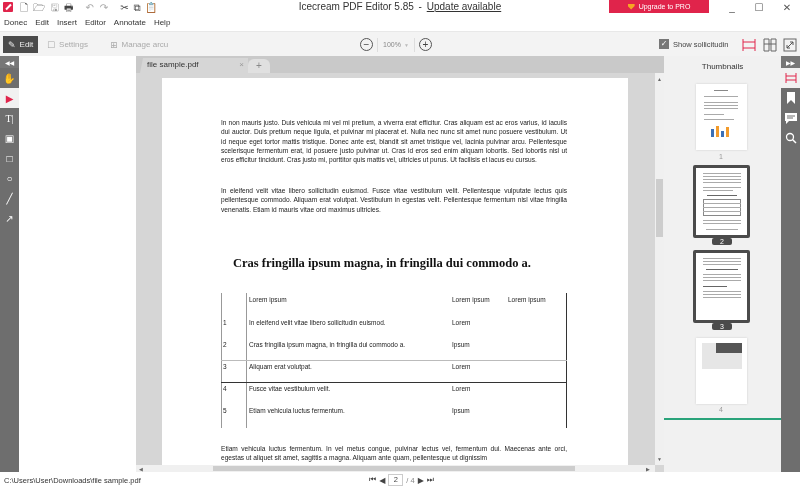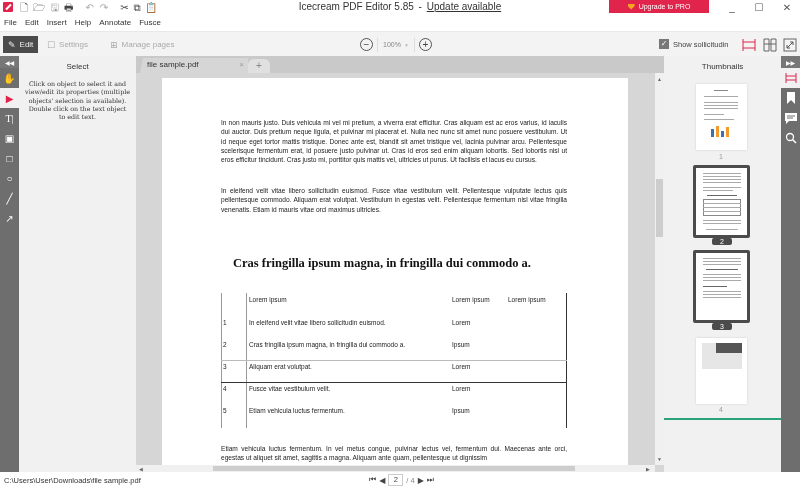--- a/index.html
+++ b/index.html
@@ -115,40 +115,40 @@
     <div class="upgrade-btn">
       <span class="gem"></span>
       <span>Upgrade to PRO</span>
     </div>
     <div class="win-ctrl" style="left:719px">_</div>
     <div class="win-ctrl" style="left:746px">☐</div>
     <div class="win-ctrl" style="left:774px">✕</div>
   </div>
 
   <div class="menubar">
-    <span>File</span>
+    <span>Donec</span>
     <span>Edit</span>
     <span>Insert</span>
+    <span>Editor</span>
+    <span>Annotate</span>
     <span>Help</span>
-    <span>Annotate</span>
-    <span>Fusce</span>
   </div>
 
   <div class="toolbar">
     <div class="mode-btn active" style="left:3px">
       <span class="ico">✎</span>
       <span>Edit</span>
     </div>
     <div class="mode-btn" style="left:42px">
       <span class="ico">☐</span>
       <span>Settings</span>
     </div>
     <div class="mode-btn" style="left:105px">
       <span class="ico">⊞</span>
-      <span>Manage pages</span>
+      <span>Manage arcu</span>
     </div>
 
     <div class="zoom-area">
       <div class="circle-btn">−</div>
       <div class="zoom-val">
         <span>100%</span>
         <span style="font-size:5px;color:#bbb">▼</span>
       </div>
       <div class="circle-btn">+</div>
     </div>
@@ -174,24 +174,20 @@
     <div class="tool">✋</div>
     <div class="tool active">▶</div>
     <div class="tool" style="font-family:'Liberation Serif',serif">T|</div>
     <div class="tool">▣</div>
     <div class="tool">□</div>
     <div class="tool">○</div>
     <div class="tool">╱</div>
     <div class="tool">↗</div>
   </div>
 
-  <div class="leftpanel">
-    <div class="lp-title">Select</div>
-    <div class="lp-desc">Click on object to select it and view/edit its properties (multiple objects' selection is available). Double click on the text object to edit text.</div>
-  </div>
 
   <div class="docarea">
     <div class="tabbar">
       <div class="tab">
         <span>file sample.pdf</span>
         <span class="tab-close">×</span>
       </div>
       <div class="tab-add">+</div>
     </div>
 

